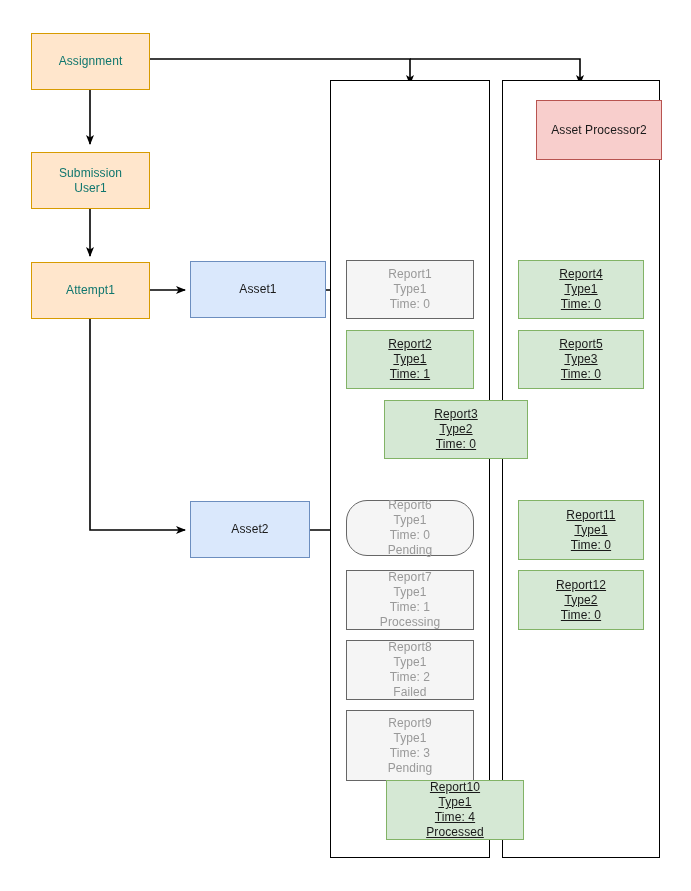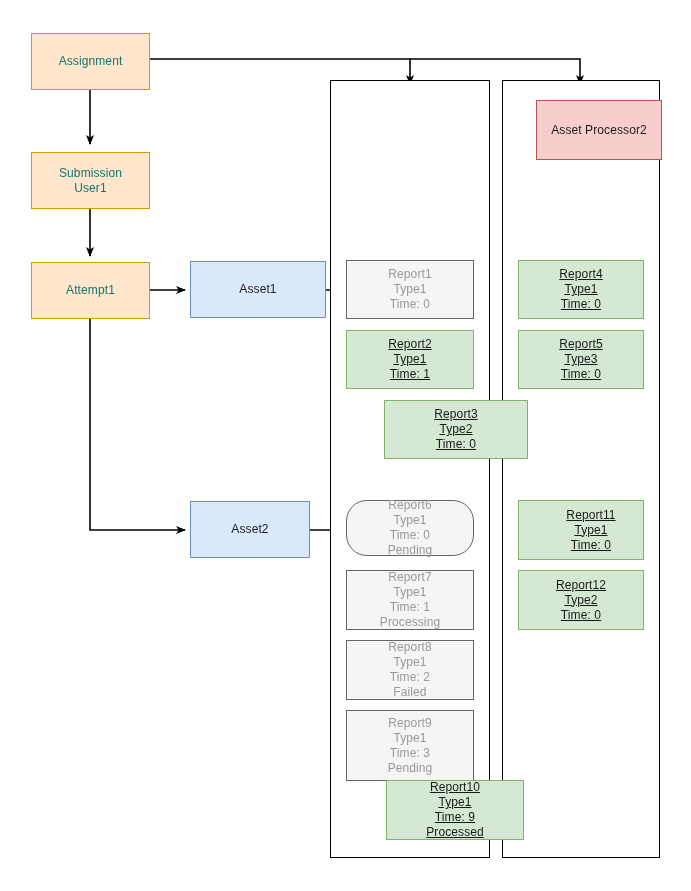--- a/index.html
+++ b/index.html
@@ -180,21 +180,21 @@
   </div>
   <div class="node n-gray" style="left:346px; top:710px; width:128px; height:71px;">
     <span class="line">Report9</span>
     <span class="line">Type1</span>
     <span class="line">Time: 3</span>
     <span class="line">Pending</span>
   </div>
   <div class="node n-green" style="left:346px; top:780px; width:138px; height:60px;margin-left:40px;">
     <span class="line">Report10</span>
     <span class="line">Type1</span>
-    <span class="line">Time: 9</span>
+    <span class="line">Time: 4</span>
     <span class="line">Processed</span>
   </div>
 
   <div class="node n-green" style="left:518px; top:260px; width:126px; height:59px;">
     <span class="line">Report4</span>
     <span class="line">Type1</span>
     <span class="line">Time: 0</span>
   </div>
   <div class="node n-green" style="left:518px; top:330px; width:126px; height:59px;">
     <span class="line">Report5</span>

